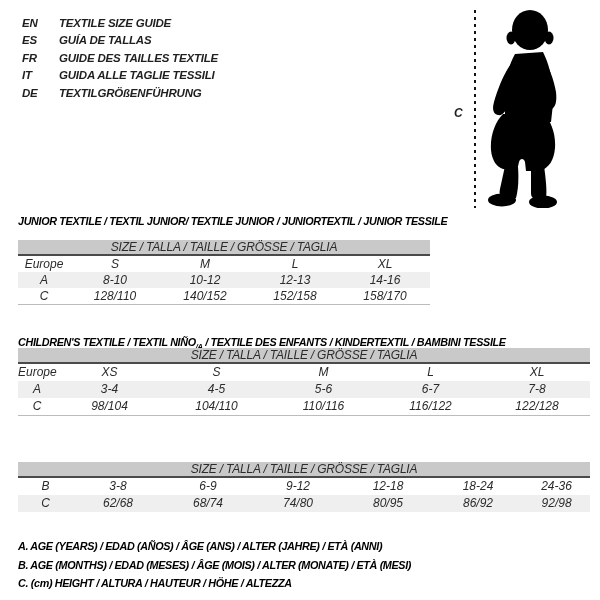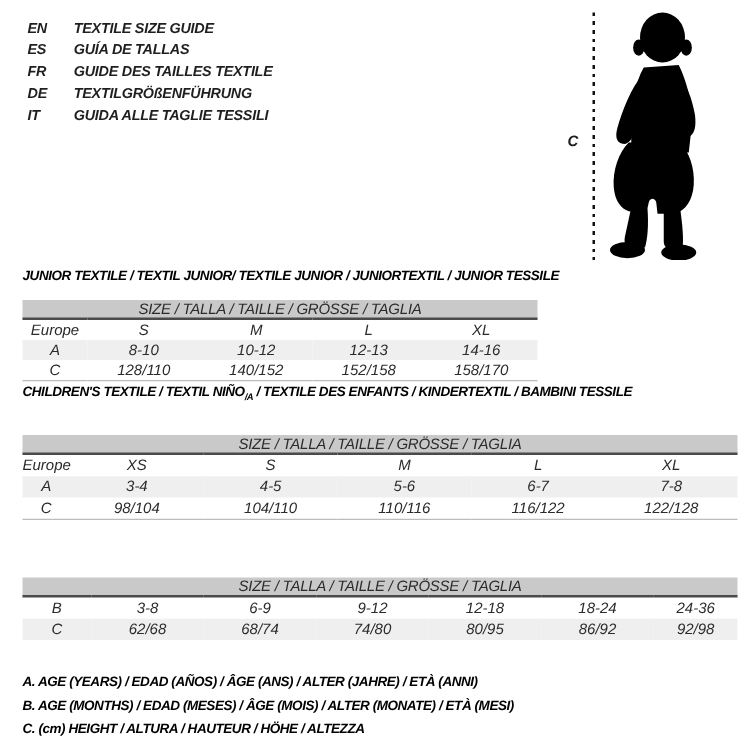--- a/index.html
+++ b/index.html
@@ -44,21 +44,21 @@
   tr.stripe td{background:var(--stripe);}
   #table-junior{left:18px;top:240px;width:412px;}
   #table-junior tr.data-row td{height:16px;line-height:16px;}
   #table-junior tr.last-row td{border-bottom:1px solid #bcbcbc;}
   #table-children{left:18px;top:348px;width:572px;}
   #table-children tr.data-row td{height:17px;line-height:17px;}
   #table-children tr.last-row td{border-bottom:1px solid #bcbcbc;}
   #table-babies{left:18px;top:462px;width:572px;}
   #table-babies tr.data-row td{height:17px;line-height:17px;}
   #title-junior{left:18px;top:215px;}
-  #title-children{left:18px;top:308px;}
+  #title-children{left:18px;top:336px;}
   #title-babies{left:18px;top:421px;}
 </style>
 </head>
 <body>
 
 <div class="page">
 
   <div class="lang-block">
     <div class="lang-row">
       <span class="lang-code">EN</span>
@@ -66,26 +66,26 @@
     </div>
     <div class="lang-row">
       <span class="lang-code">ES</span>
       <span class="lang-label">GUÍA DE TALLAS</span>
     </div>
     <div class="lang-row">
       <span class="lang-code">FR</span>
       <span class="lang-label">GUIDE DES TAILLES TEXTILE</span>
     </div>
     <div class="lang-row">
+      <span class="lang-code">IT</span>
+      <span class="lang-label">GUIDA ALLE TAGLIE TESSILI</span>
+    </div>
+    <div class="lang-row">
       <span class="lang-code">DE</span>
       <span class="lang-label">TEXTILGRÖßENFÜHRUNG</span>
-    </div>
-    <div class="lang-row">
-      <span class="lang-code">IT</span>
-      <span class="lang-label">GUIDA ALLE TAGLIE TESSILI</span>
     </div>
   </div>
 
   <div class="dash-line"></div>
   <div class="fig-label">C</div>
   <svg class="baby" width="85" height="200" viewBox="0 0 85 200">
     <g fill="#000000">
       <ellipse cx="43" cy="22" rx="18" ry="20"></ellipse>
       <ellipse cx="24" cy="30" rx="4.5" ry="6.5"></ellipse>
       <ellipse cx="62" cy="30" rx="4.5" ry="6.5"></ellipse>

